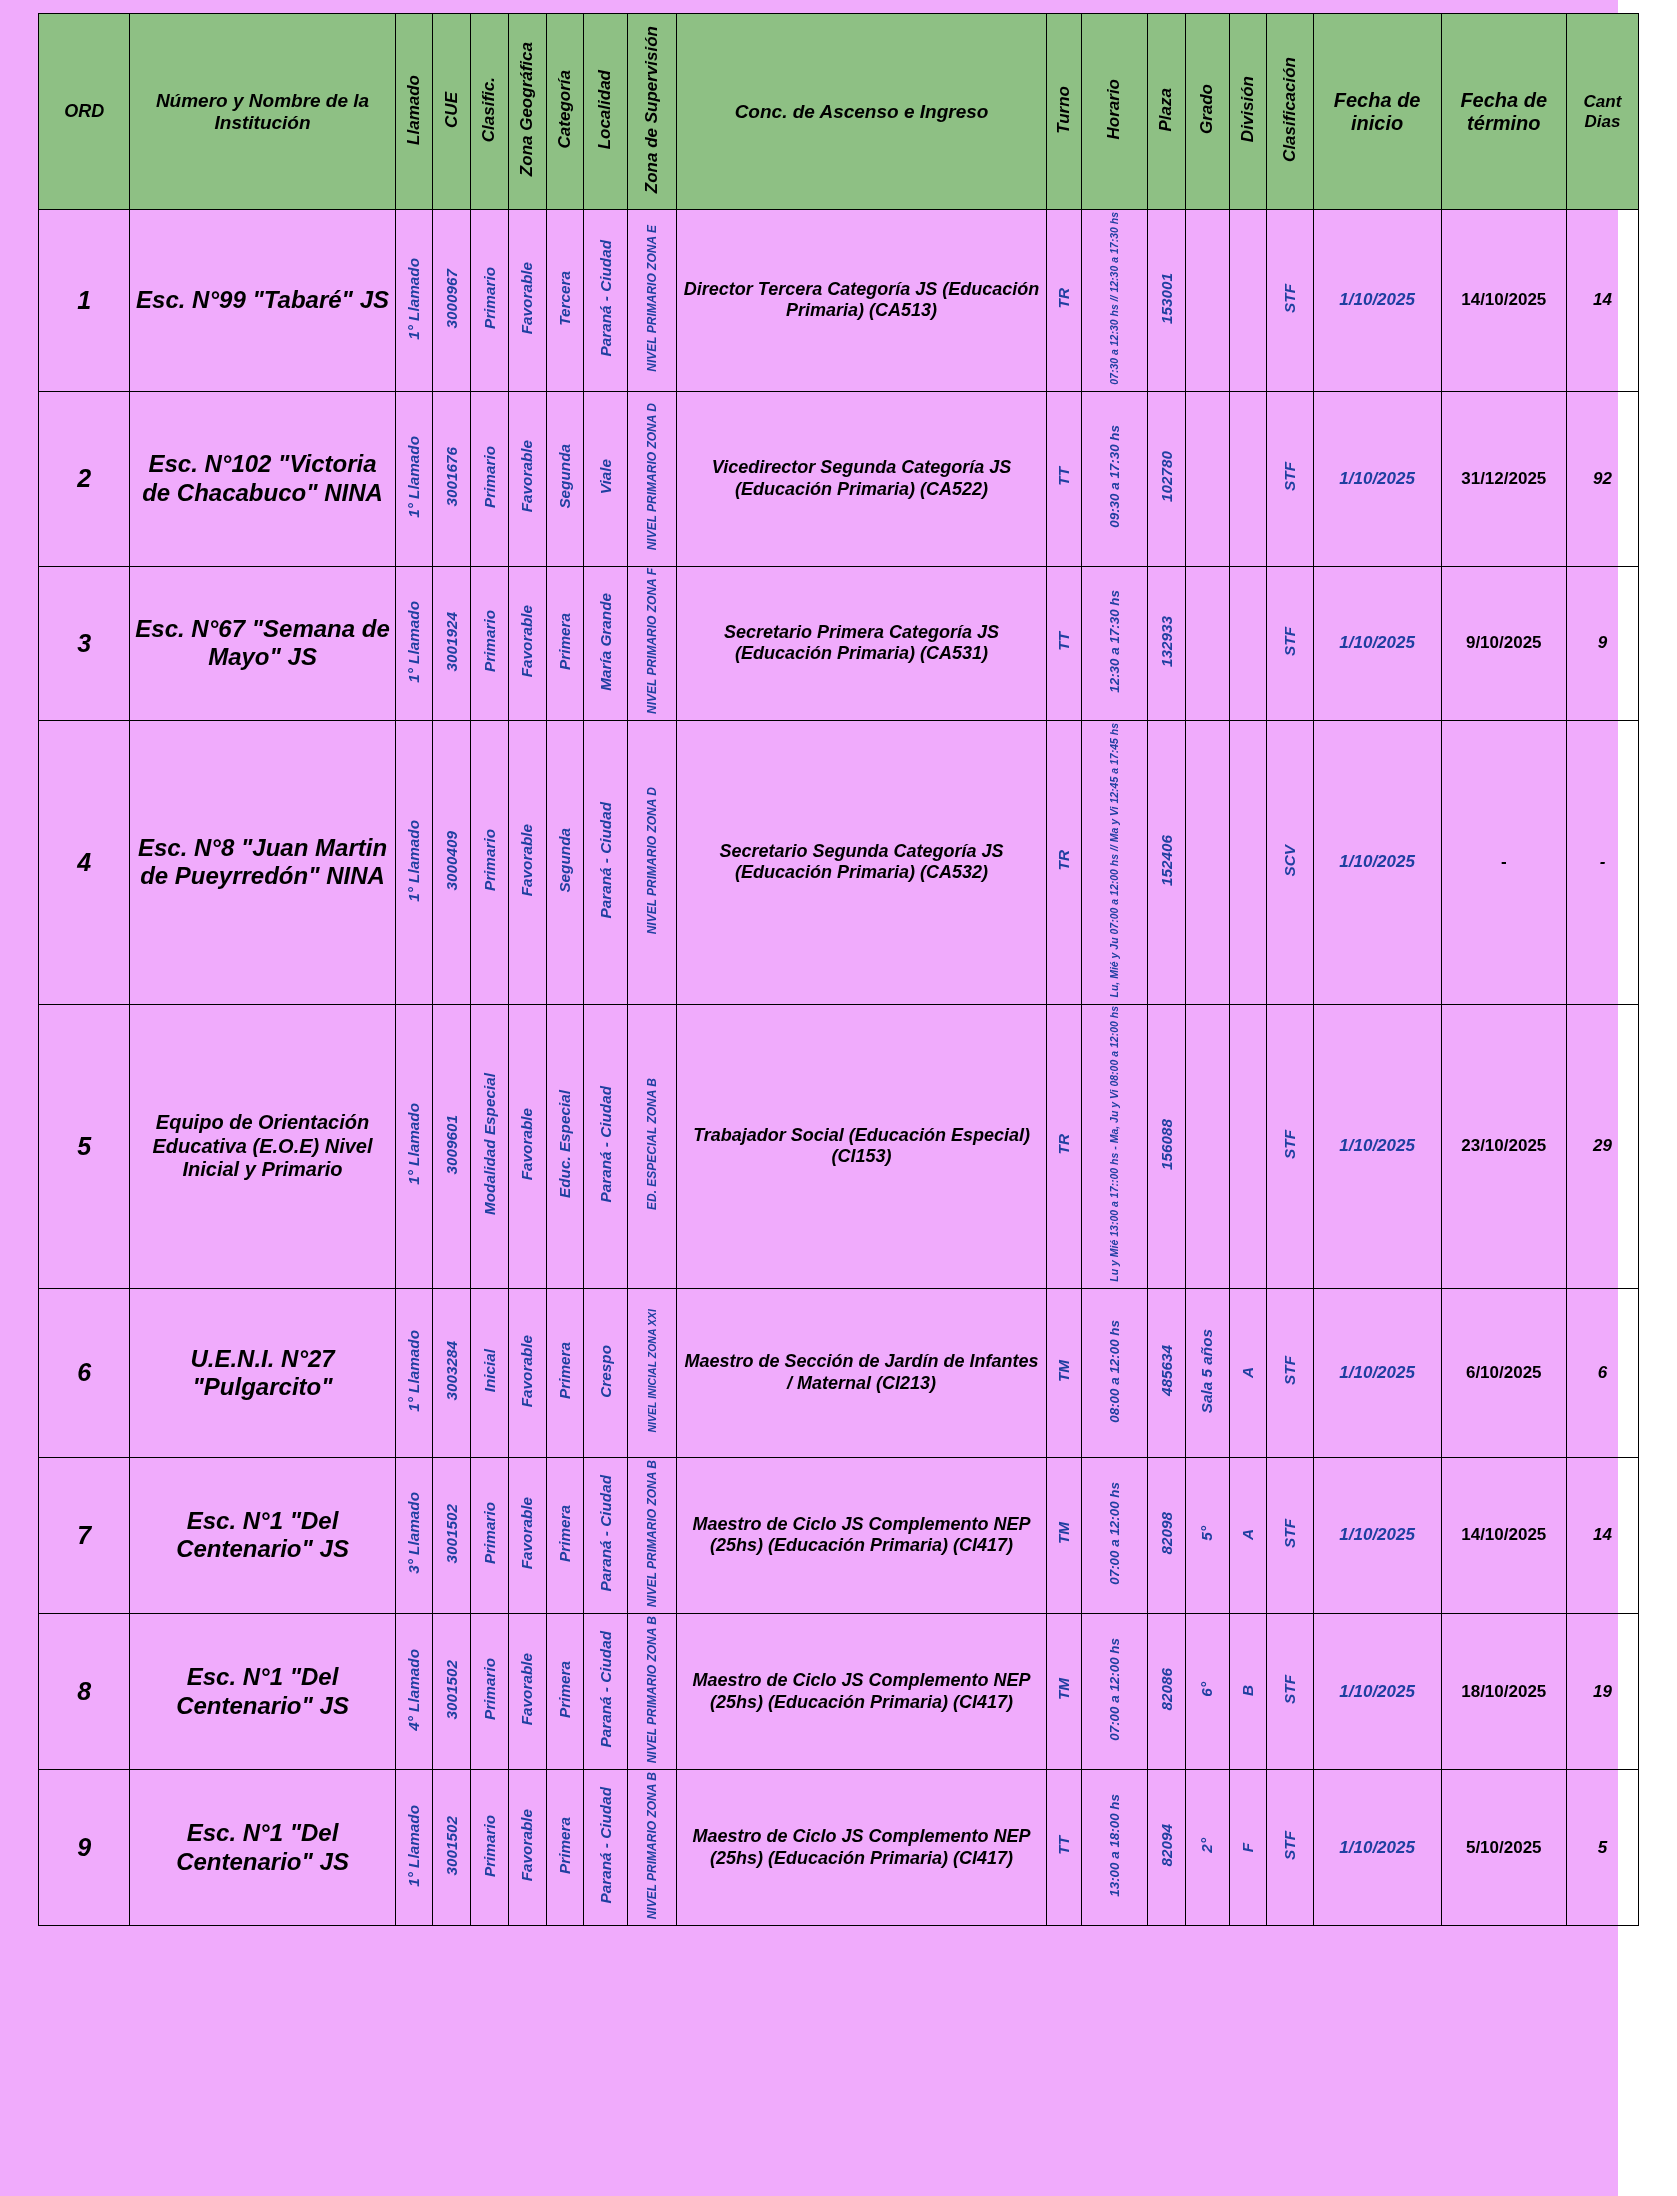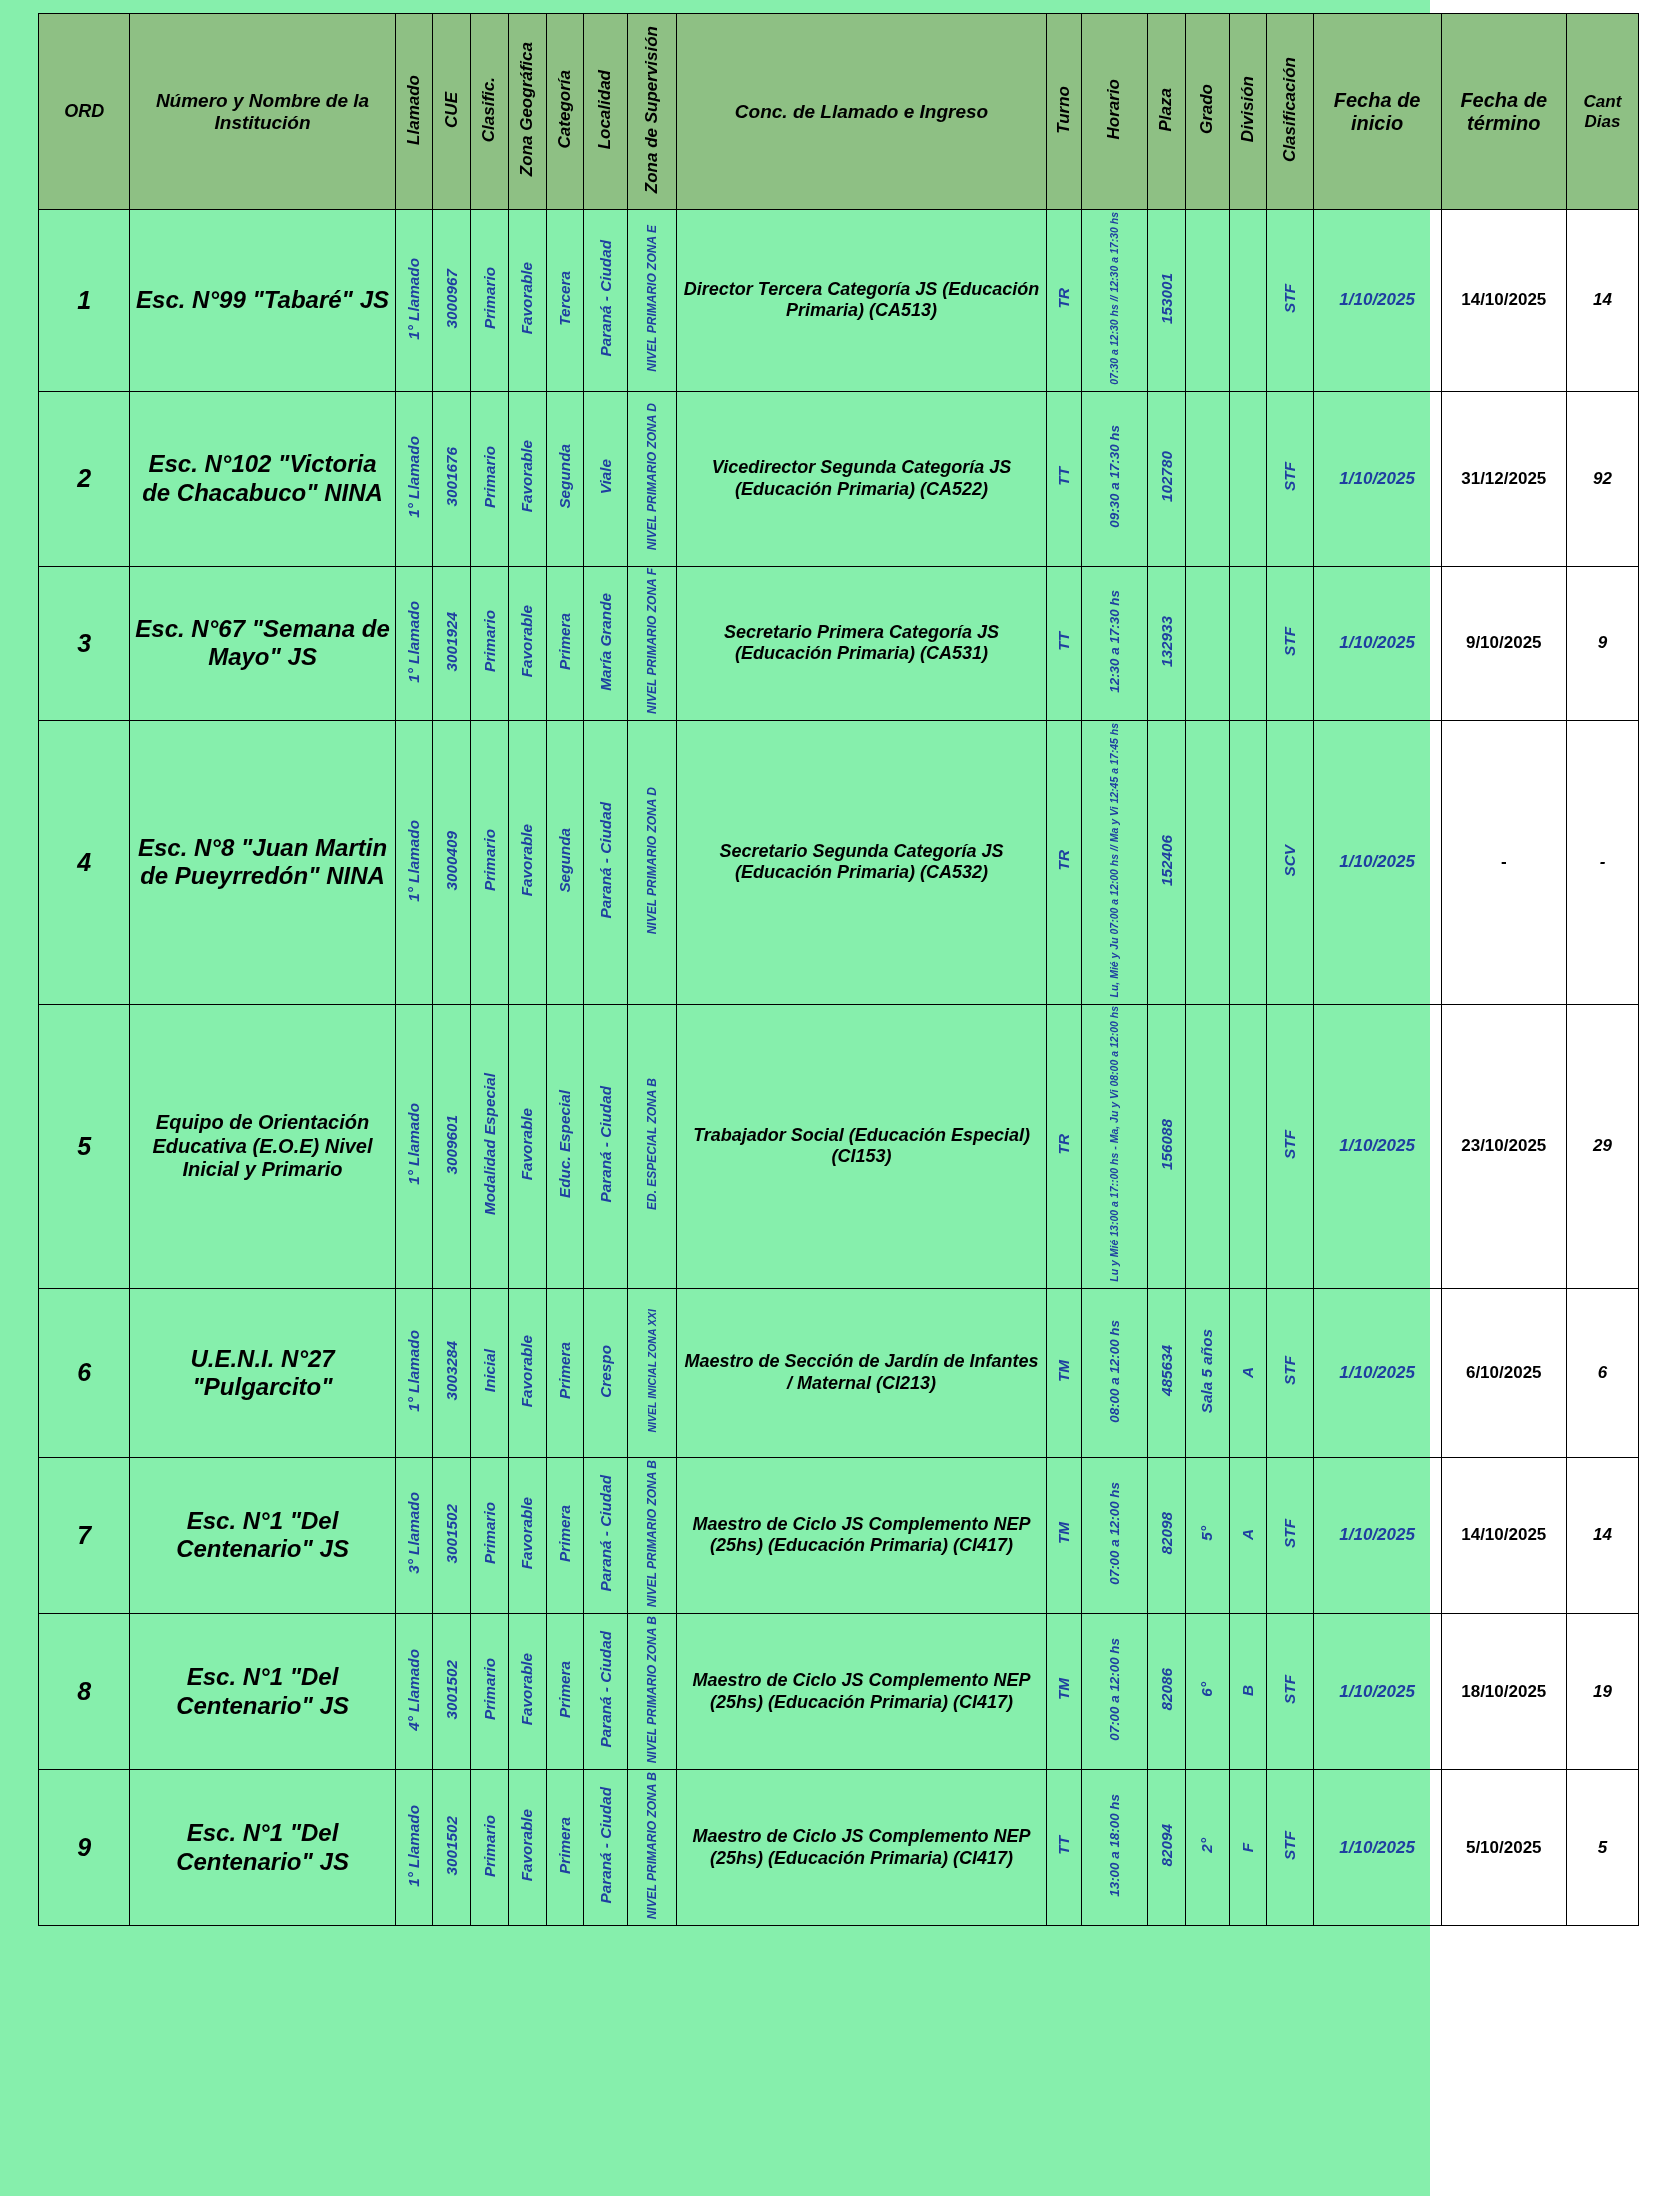--- a/index.html
+++ b/index.html
@@ -5,25 +5,25 @@
   html, body {
     margin: 0;
     padding: 0;
     background: #ffffff;
   }
   body {
     width: 1678px;
     font-family: "Liberation Sans", sans-serif;
   }
   .page {
-    width: 1430px;
+    width: 1618px;
     min-height: 2197px;
     box-sizing: border-box;
     padding: 13.4px 38px 19px 38px;
-    background: #86efac;
+    background: #f0abfc;
   }
   table.sheet {
     border-collapse: collapse;
     table-layout: fixed;
     width: 1601px;
   }
   table.sheet td, table.sheet th {
     border: 1px solid #000000;
     vertical-align: middle;
     text-align: center;
@@ -155,21 +155,21 @@
       <tr>
         <th class="ord"><span>ORD</span></th>
         <th class="inst"><span>Número y Nombre de la Institución</span></th>
         <th class="vert"><span class="vtxt">Llamado</span></th>
         <th class="vert"><span class="vtxt">CUE</span></th>
         <th class="vert"><span class="vtxt">Clasific.</span></th>
         <th class="vert"><span class="vtxt">Zona Geográfica</span></th>
         <th class="vert"><span class="vtxt">Categoría</span></th>
         <th class="vert"><span class="vtxt">Localidad</span></th>
         <th class="vert"><span class="vtxt">Zona de Supervisión</span></th>
-        <th class="conc"><span>Conc. de Llamado e Ingreso</span></th>
+        <th class="conc"><span>Conc. de Ascenso e Ingreso</span></th>
         <th class="vert"><span class="vtxt">Turno</span></th>
         <th class="vert"><span class="vtxt">Horario</span></th>
         <th class="vert"><span class="vtxt">Plaza</span></th>
         <th class="vert"><span class="vtxt">Grado</span></th>
         <th class="vert"><span class="vtxt">División</span></th>
         <th class="vert"><span class="vtxt">Clasificación</span></th>
         <th class="fecha"><span>Fecha de inicio</span></th>
         <th class="fecha"><span>Fecha de término</span></th>
         <th class="cant"><span>Cant Dias</span></th>
       </tr>

